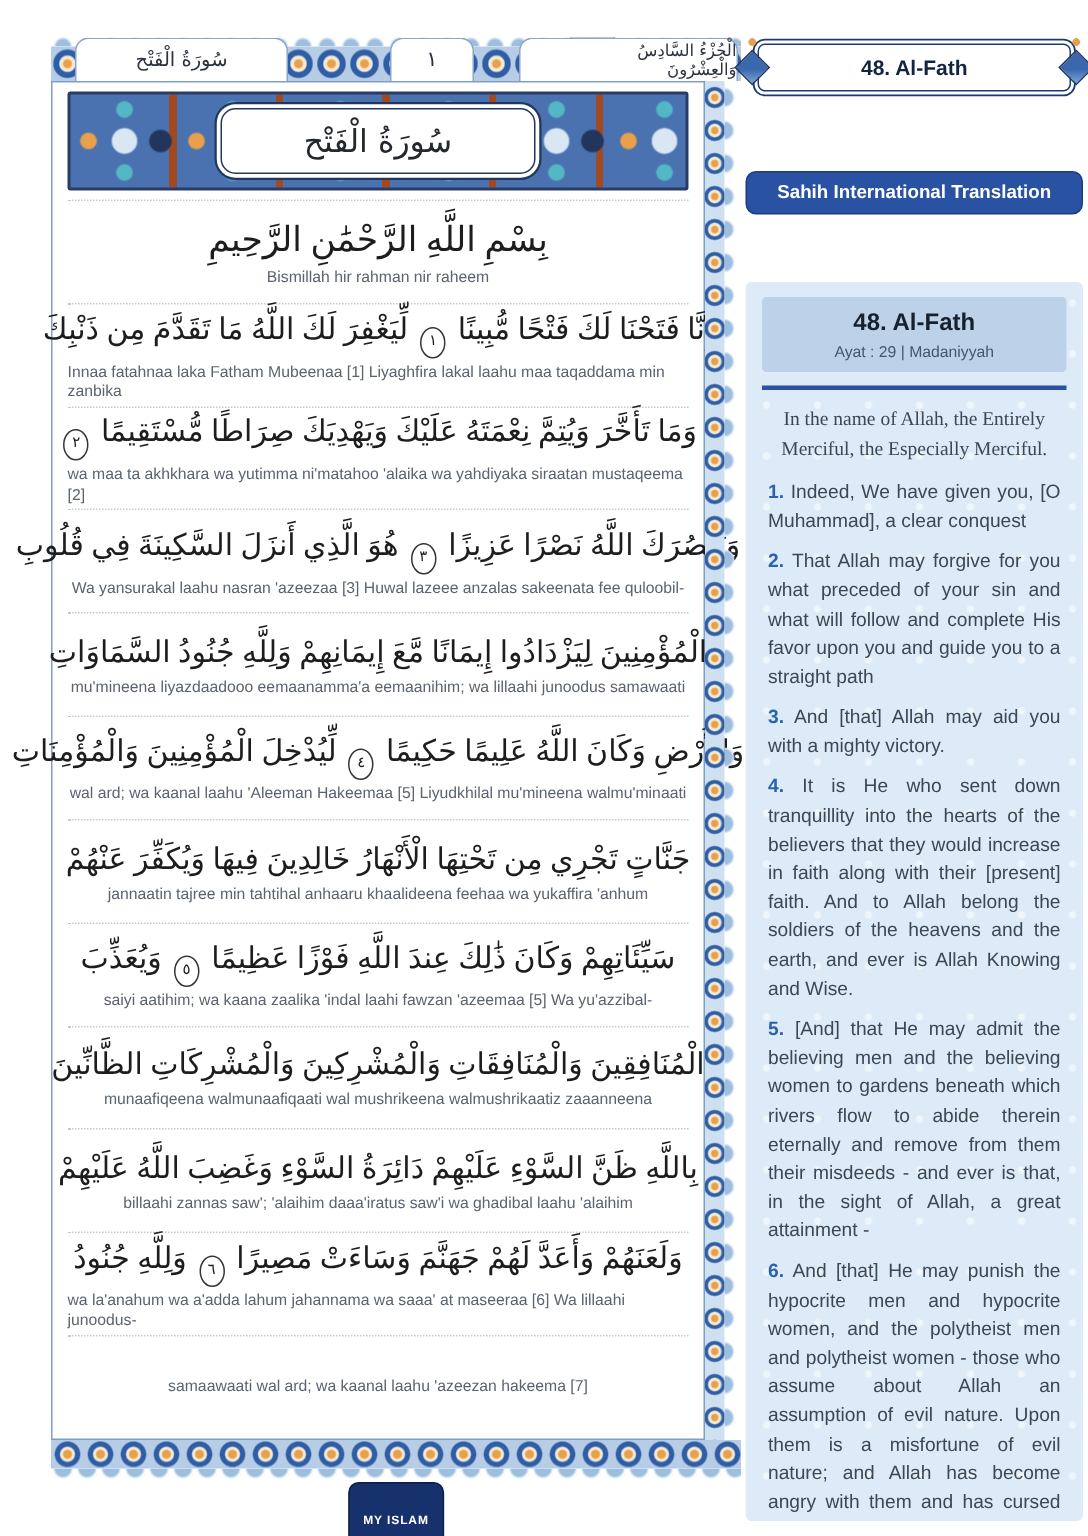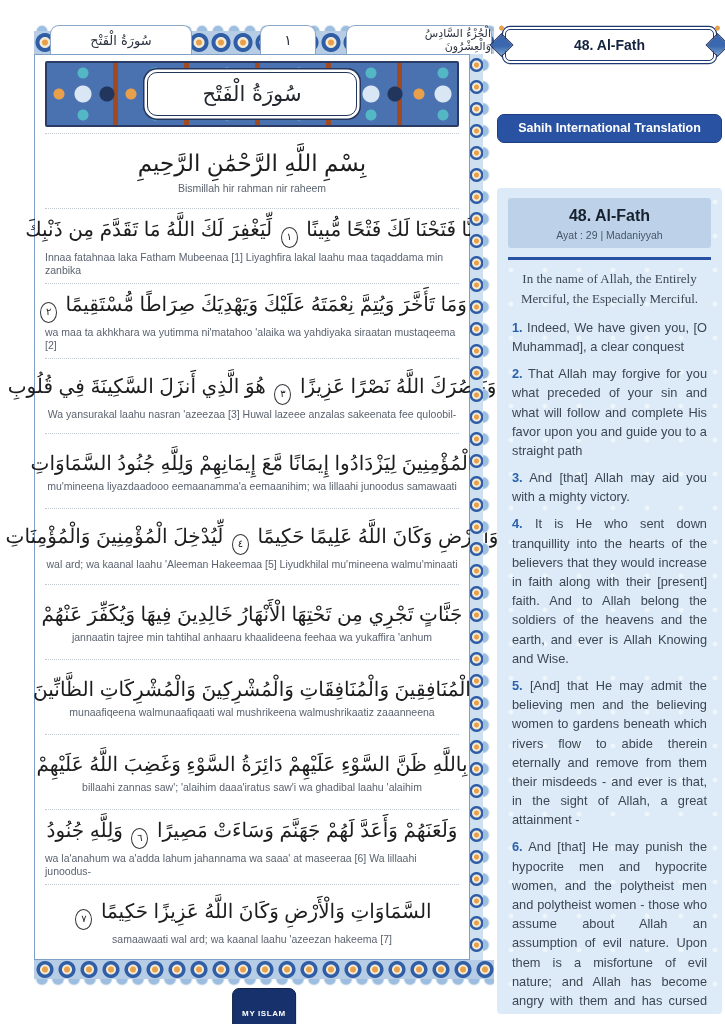--- a/index.html
+++ b/index.html
@@ -70,21 +70,21 @@
   .cartouche{position:absolute;left:50%;top:50%;transform:translate(-50%,-50%);width:208px;height:42px;
     background:#fff;border:1.5px solid #23365c;border-radius:10px;
     box-shadow:0 0 0 2.5px #fff,0 0 0 4px #23365c;
     display:flex;align-items:center;justify-content:center;
     font-family:"DejaVu Sans",sans-serif;font-size:21px;color:#23272e;direction:rtl;}
   
   .verse-block{flex:1;display:flex;flex-direction:column;align-items:center;justify-content:center;
     gap:3px;border-bottom:1px dotted #c3cad4;min-height:0;}
   .verse-block.first{border-top:1px dotted #c3cad4;margin-top:2px;}
   .verse-block.last{border-bottom:none;}
-  .arabic-line{direction:rtl;font-family:Liberation Sans, sans-serif;font-size:20px;line-height:1.4;
+  .arabic-line{direction:rtl;font-family:Liberation Serif, serif;font-size:20px;line-height:1.4;
     color:var(--arabic-ink);white-space:nowrap;}
   .bismillah-ar{font-size:23px;}
   .translit{font-size:10.5px;color:#5b6370;line-height:1.25;}
   .ayah-mark{display:inline-block;width:15px;height:19px;border:1.2px solid #33353a;border-radius:50%;
     font-size:10px;line-height:18px;text-align:center;vertical-align:-4px;margin:0 3px;background:#fff;}
   
   .trans-panel{position:absolute;left:497px;top:22px;width:225px;height:992px;display:flex;
     flex-direction:column;gap:40px;}
   .trans-cartouche{flex:none;position:relative;margin:7px 8px 0;height:30px;background:#fff;
     border:1.5px solid #1f3a70;border-radius:5px;box-shadow:0 0 0 2px #fff,0 0 0 3.2px #1f3a70;
@@ -151,33 +151,36 @@
       </div>
       <div class="verse-block">
         <div class="arabic-line">وَالْأَرْضِ وَكَانَ اللَّهُ عَلِيمًا حَكِيمًا <span class="ayah-mark">٤</span> لِّيُدْخِلَ الْمُؤْمِنِينَ وَالْمُؤْمِنَاتِ</div>
         <div class="translit">wal ard; wa kaanal laahu 'Aleeman Hakeemaa  [5]  Liyudkhilal mu'mineena walmu'minaati</div>
       </div>
       <div class="verse-block">
         <div class="arabic-line">جَنَّاتٍ تَجْرِي مِن تَحْتِهَا الْأَنْهَارُ خَالِدِينَ فِيهَا وَيُكَفِّرَ عَنْهُمْ</div>
         <div class="translit">jannaatin tajree min tahtihal anhaaru khaalideena feehaa wa yukaffira 'anhum</div>
       </div>
       <div class="verse-block">
+        <div class="arabic-line">سَيِّئَاتِهِمْ وَكَانَ ذَٰلِكَ عِندَ اللَّهِ فَوْزًا عَظِيمًا <span class="ayah-mark">٥</span> وَيُعَذِّبَ</div>
+        <div class="translit">saiyi aatihim; wa kaana zaalika 'indal laahi fawzan 'azeemaa  [5]  Wa yu'azzibal-</div>
+      </div>
+      <div class="verse-block">
         <div class="arabic-line">الْمُنَافِقِينَ وَالْمُنَافِقَاتِ وَالْمُشْرِكِينَ وَالْمُشْرِكَاتِ الظَّانِّينَ</div>
         <div class="translit">munaafiqeena walmunaafiqaati wal mushrikeena walmushrikaatiz zaaanneena</div>
       </div>
       <div class="verse-block">
         <div class="arabic-line">بِاللَّهِ ظَنَّ السَّوْءِ عَلَيْهِمْ دَائِرَةُ السَّوْءِ وَغَضِبَ اللَّهُ عَلَيْهِمْ</div>
         <div class="translit">billaahi zannas saw'; 'alaihim daaa'iratus saw'i wa ghadibal laahu 'alaihim</div>
       </div>
       <div class="verse-block">
         <div class="arabic-line">وَلَعَنَهُمْ وَأَعَدَّ لَهُمْ جَهَنَّمَ وَسَاءَتْ مَصِيرًا <span class="ayah-mark">٦</span> وَلِلَّهِ جُنُودُ</div>
         <div class="translit">wa la'anahum wa a'adda lahum jahannama wa saaa' at maseeraa  [6]  Wa lillaahi junoodus-</div>
       </div>
       <div class="verse-block last">
-        <div class="arabic-line">السَّمَاوَاتِ وَالْأَرْضِ وَكَانَ اللَّهُ عَزِيزًا حَكِيمًا <span class="ayah-mark">٧</span></div>
         <div class="translit">samaawaati wal ard; wa kaanal laahu 'azeezan hakeema  [7]</div>
       </div>
     </div>
 
   <div class="side-band">
     <div class="side-chain"></div>
     <div class="side-fringe"></div>
   </div>
 
   <div class="bottom-band">

